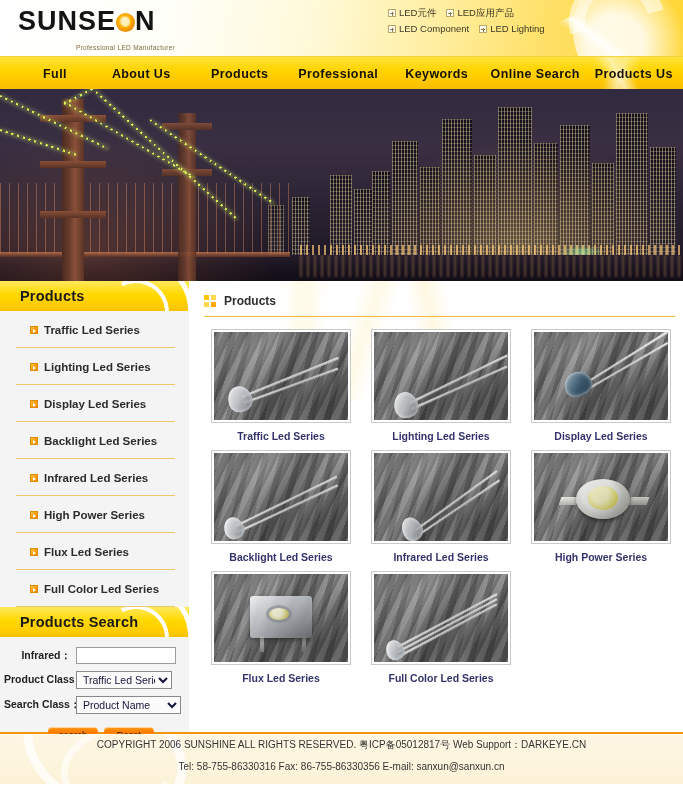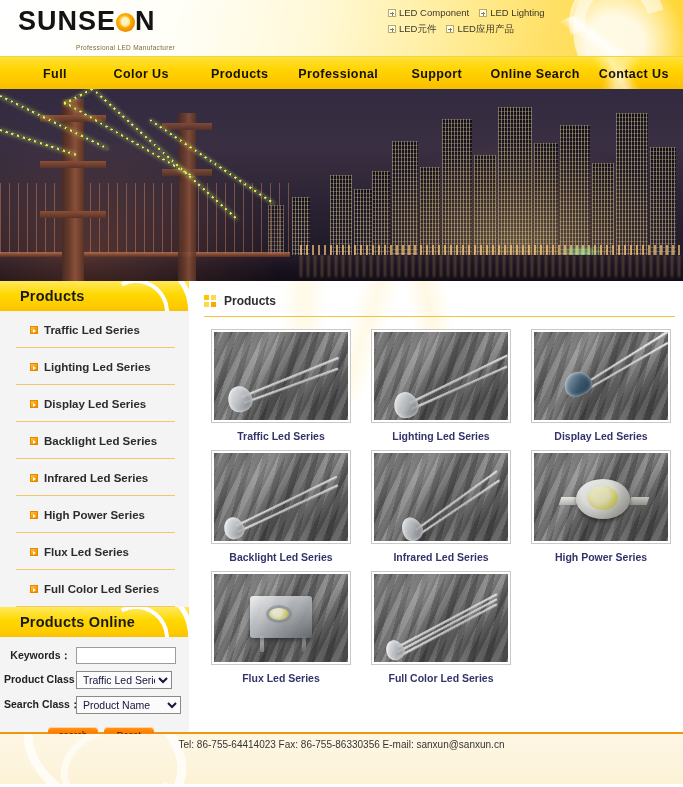--- a/index.html
+++ b/index.html
@@ -563,38 +563,38 @@
     <div class="hdr-swirl sw3"></div>
     <div class="hdr-swirl sw4"></div>
 
     <div class="logo-wrap">
       <div class="logo-text"><span>SUNSE</span><span class="logo-sun"><span class="ring"></span><span class="core"></span></span><span>N</span></div>
       <div class="logo-tag">Professional LED Manufacturer</div>
     </div>
 
     <div class="toplinks">
       <div class="row">
-        <span class="li-ico"></span><a href="#">LED Component</a><span class="li-ico"></span><a href="#">LED Lighting</a>
+        <span class="li-ico"></span><a href="#">LED元件</a><span class="li-ico"></span><a href="#">LED应用产品</a>
       </div>
       <div class="row">
-        <span class="li-ico"></span><a href="#">LED元件</a><span class="li-ico"></span><a href="#">LED应用产品</a>
+        <span class="li-ico"></span><a href="#">LED Component</a><span class="li-ico"></span><a href="#">LED Lighting</a>
       </div>
     </div>
   </div>
 
   <div class="nav">
     <div class="nav-swirl"></div>
     <ul>
       <li><a href="#">Full</a></li>
-      <li><a href="#">Color Us</a></li>
+      <li><a href="#">About Us</a></li>
       <li><a href="#">Products</a></li>
       <li><a href="#">Professional</a></li>
-      <li><a href="#">Support</a></li>
+      <li><a href="#">Keywords</a></li>
       <li><a href="#">Online Search</a></li>
-      <li><a href="#">Contact Us</a></li>
+      <li><a href="#">Products Us</a></li>
     </ul>
   </div>
 
   <div class="banner">
     <div class="sky"></div>
     <div class="skyline">
       <div class="bldg" style="left:392px;width:26px;height:118px;">
           <div class="lights"></div>
         </div>
       <div class="bldg" style="left:420px;width:20px;height:92px;">
@@ -690,26 +690,26 @@
         <li><span class="bullet"></span><a href="#">Flux Led Series</a></li>
         <li><span class="bullet"></span><a href="#">Full Color Led Series</a></li>
       </ul>
 
       <div class="panel-head">
         <div class="arcs">
           <span class="arc a1"></span>
             <span class="arc a2"></span>
             <span class="arc a3"></span>
         </div>
-        <div class="title">Products Online</div>
+        <div class="title">Products Search</div>
       </div>
 
       <div class="search-body">
         <div class="frow">
-          <div class="flabel">Keywords：</div>
+          <div class="flabel">Infrared：</div>
           <input class="ftext" type="text" value="" style="">
         </div>
         <div class="frow">
           <div class="flabel">Product Class：</div>
           <select class="fsel s1">
             <option>Traffic Led Series</option>
           </select>
         </div>
         <div class="frow">
           <div class="flabel">Search Class：</div>
@@ -832,16 +832,17 @@
         </div>
 
       </div>
     </div>
   </div>
 
   <div class="foot-rule"></div>
   <div class="footer">
     <div class="foot-swirl"></div>
     <div class="foot-swirl2"></div>
-    <div class="foot-line">Tel: 86-755-64414023 Fax: 86-755-86330356 E-mail: sanxun@sanxun.cn</div>
+    <div class="foot-line">COPYRIGHT 2006 SUNSHINE ALL RIGHTS RESERVED. 粤ICP备05012817号  Web Support：DARKEYE.CN</div>
+    <div class="foot-line">Tel: 58-755-86330316 Fax: 86-755-86330356 E-mail: sanxun@sanxun.cn</div>
   </div>
 
 </div>
 
 </body></html>

